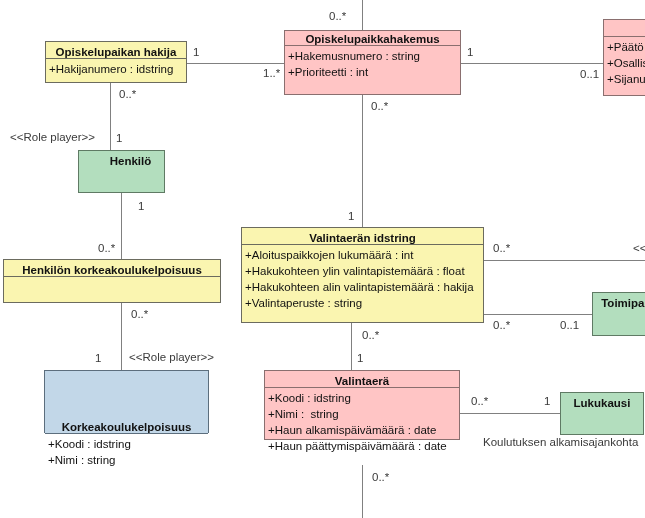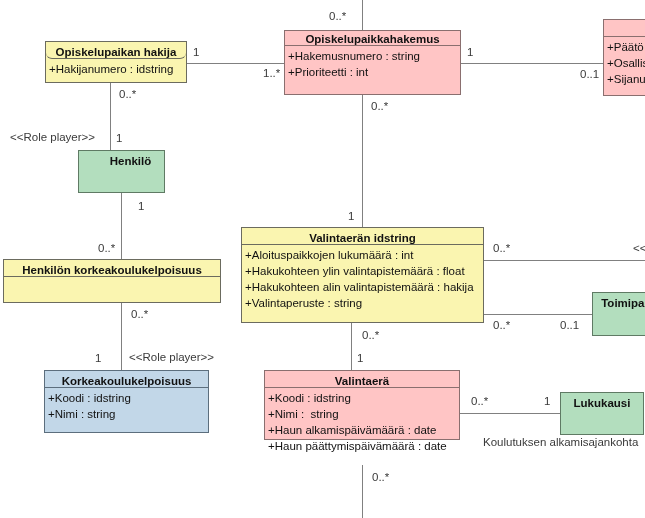--- a/index.html
+++ b/index.html
@@ -16,42 +16,42 @@
   .hline{height:1px;}
   .vline{width:1px;}
   .lbl{position:absolute;font-size:11.5px;color:#3a3a3a;white-space:nowrap;line-height:1;}
   .uclass.yellow{background:#faf5b0;}
   .uclass.yellow .hdr{background:#faf5b0;}
   .uclass.pink{background:#ffc5c5;border-color:#8a6f6f;}
   .uclass.pink .hdr{background:#ffc5c5;border-bottom-color:#8a6f6f;}
   .uclass.green{background:#b3debe;border-color:#5f7a64;}
   .uclass.green .hdr{background:#b3debe;border-bottom-color:#5f7a64;}
   .uclass.blue{background:#c2d7e8;border-color:#5c6e7d;}
-  .uclass.blue .hdr{background:#c2d7e8;border-bottom-color:#5c6e7d;}
+  .uclass.blue .hdr{background:#c2d7e8;border-bottom-color:#5c6e7d;margin-top:46px;}
 </style>
 </head>
 <body>
 
 <div id="canvas">
 
   <div class="line vline" style="left:362px;top:0px;height:32px;"></div>
   <div class="line hline" style="left:186px;top:63px;width:99px;"></div>
   <div class="line vline" style="left:110px;top:82px;height:69px;"></div>
   <div class="line vline" style="left:121px;top:193px;height:67px;"></div>
   <div class="line vline" style="left:121px;top:303px;height:68px;"></div>
   <div class="line hline" style="left:461px;top:63px;width:143px;"></div>
   <div class="line vline" style="left:362px;top:95px;height:133px;"></div>
   <div class="line hline" style="left:483px;top:260px;width:162px;"></div>
   <div class="line hline" style="left:483px;top:314px;width:110px;"></div>
   <div class="line vline" style="left:351px;top:323px;height:48px;"></div>
   <div class="line hline" style="left:460px;top:413px;width:101px;"></div>
   <div class="line vline" style="left:362px;top:465px;height:53px;"></div>
 
   <div class="uclass yellow" style="left:45px;top:41px;width:142px;height:42px;">
-    <div class="hdr" style="height:17px;border-radius:6px;">
+    <div class="hdr" style="height:17px;">
       <span>Opiskelupaikan hakija</span>
     </div>
     <div class="body">
       <div class="attr">+Hakijanumero : idstring</div>
     </div>
   </div>
 
   <div class="uclass pink" style="left:284px;top:30px;width:177px;height:65px;">
     <div class="hdr" style="height:15px;">
       <span>Opiskelupaikkahakemus</span>

